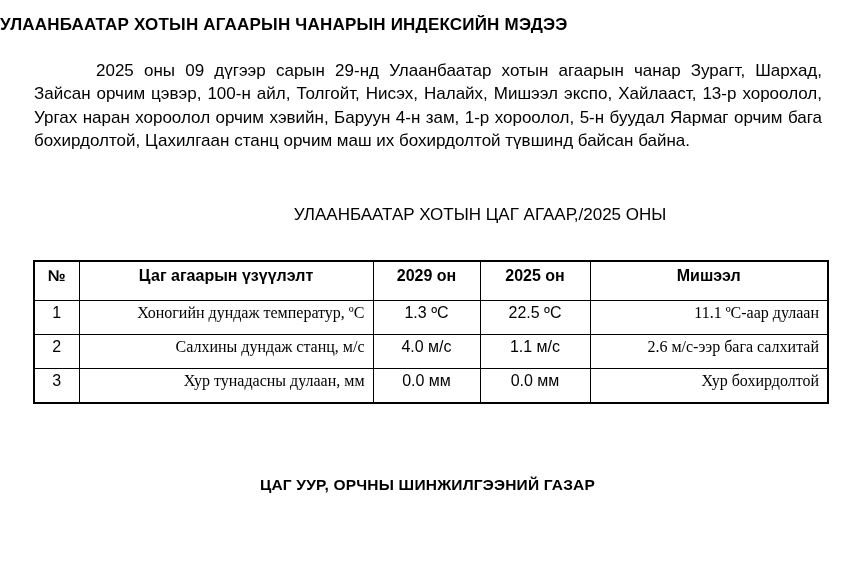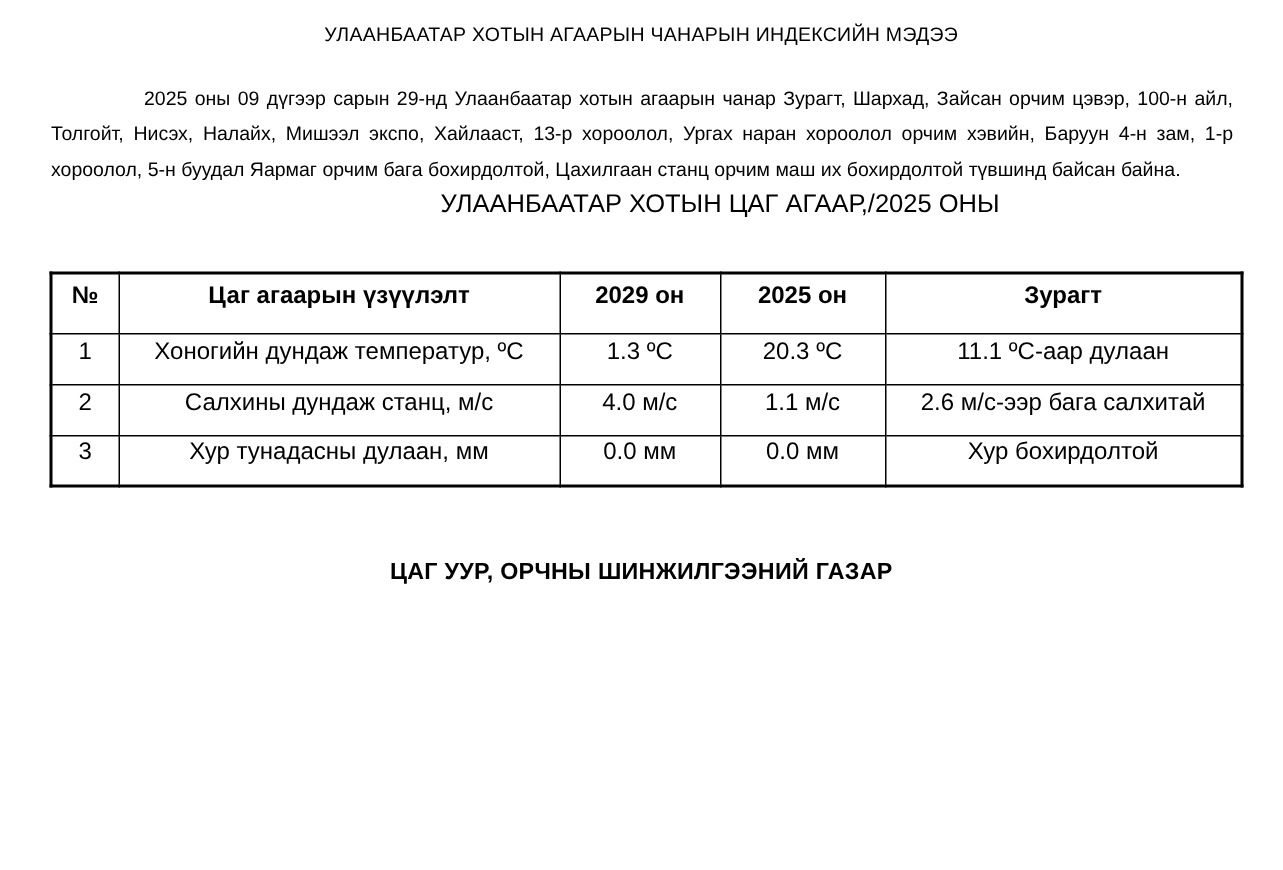--- a/index.html
+++ b/index.html
@@ -8,36 +8,37 @@
     width: 855px;
     height: 580px;
     overflow: hidden;
     font-family: "Liberation Sans", sans-serif;
     color: #000000;
   }
   .page { width: 855px; height: 580px; position: relative; }
 
   .doc-title {
     margin-top: 15px;
-    text-align: center;
-    font-size: 13px;
-    font-weight: 400;
+    text-align: left;
+    font-size: 17px;
+    font-weight: 700;
     letter-spacing: 0.2px;
     white-space: nowrap;
   }
 
   .summary {
     margin: 24px 33px 0 34px;
-    font-size: 13px;
+    font-size: 17px;
     line-height: 23.4px;
     text-align: justify;
     text-indent: 62px;
   }
 
   .subheading {
+    margin-top: 50px;
     margin-left: 105px;
     text-align: center;
     font-size: 17px;
     line-height: 23px;
     font-weight: 400;
   }
 
   table.weather {
     margin: 34px 0 0 33px;
     border-collapse: collapse;
@@ -56,24 +57,24 @@
     height: 40px;
     text-align: center;
   }
   table.weather td { height: 34px; }
   .col-no    { width: 45px;  }
   .col-ind   { width: 294px; }
   .col-y2024 { width: 107px; }
   .col-y2025 { width: 110px; }
   .col-note  { width: 238px; }
   td.c-center { text-align: center; }
-  td.c-left   { text-align: center; padding-left: 11px; }
+  td.c-left   { text-align: right; padding-left: 11px; font-family: Liberation Serif, serif; }
 
   .org-footer {
-    margin-top: 48px;
+    margin-top: 72px;
     text-align: center;
     font-size: 15.5px;
     font-weight: 700;
     letter-spacing: 0.2px;
   }
 </style>
 </head>
 <body>
 
 <div class="page">
@@ -93,29 +94,29 @@
       <col class="col-y2024">
       <col class="col-y2025">
       <col class="col-note">
     </colgroup>
     <thead>
       <tr>
         <th>№</th>
         <th>Цаг агаарын үзүүлэлт</th>
         <th>2029 он</th>
         <th>2025 он</th>
-        <th>Зурагт</th>
+        <th>Мишээл</th>
       </tr>
     </thead>
     <tbody>
       <tr>
         <td class="c-center">1</td>
         <td class="c-left">Хоногийн дундаж температур, ºС</td>
         <td class="c-center">1.3 ºС</td>
-        <td class="c-center">20.3 ºС</td>
+        <td class="c-center">22.5 ºС</td>
         <td class="c-left">11.1 ºС-аар дулаан</td>
       </tr>
       <tr>
         <td class="c-center">2</td>
         <td class="c-left">Салхины дундаж станц, м/с</td>
         <td class="c-center">4.0 м/с</td>
         <td class="c-center">1.1 м/с</td>
         <td class="c-left">2.6 м/с-ээр бага салхитай</td>
       </tr>
       <tr>

